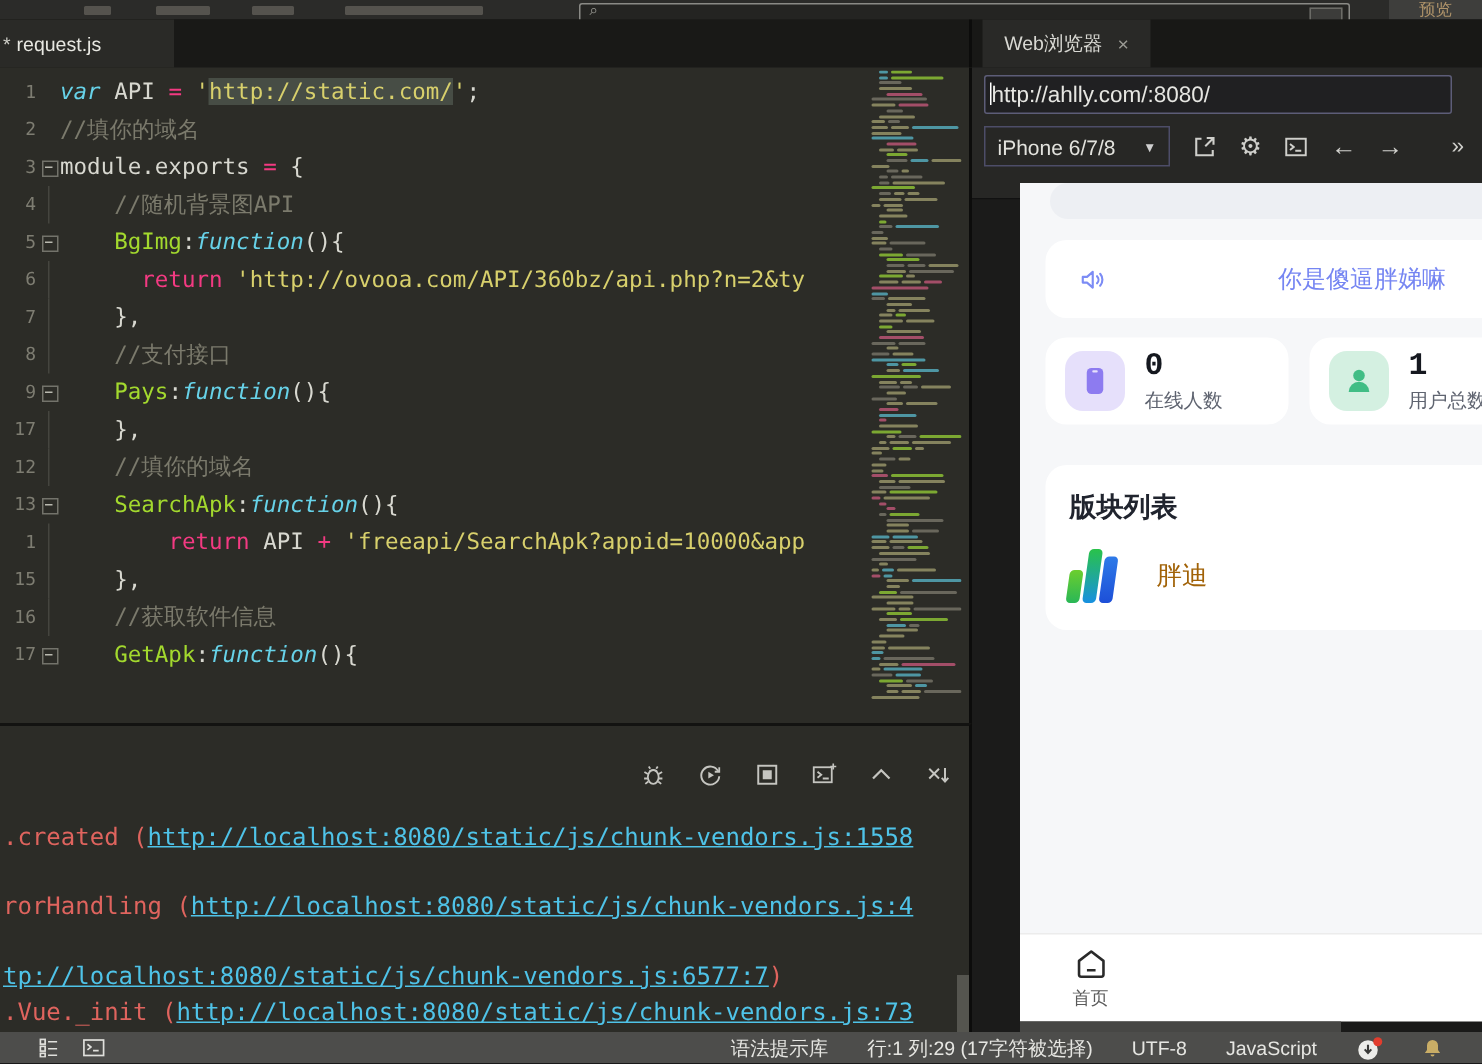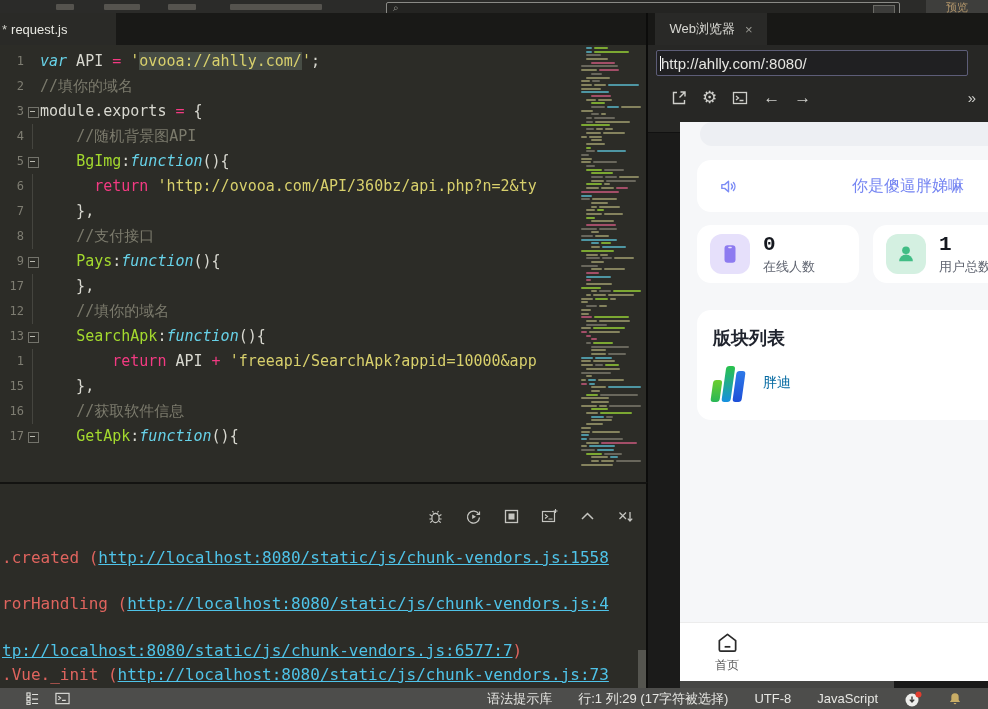--- a/index.html
+++ b/index.html
@@ -67,21 +67,21 @@
   .scard .num{font-size:21px;font-weight:bold;color:#15181f;line-height:23px;}
   .scard .lbl{font-size:13px;color:#5f6470;margin-top:2px;white-space:nowrap;}
   .board{position:absolute;left:17px;top:188px;width:330px;height:110px;background:#fff;border-radius:14px;}
   .board .btitle{font-size:18px;font-weight:bold;color:#20242e;margin:16px 0 0 16px;}
   .board .bitem{display:flex;align-items:center;margin:14px 0 0 16px;cursor:pointer;}
   .blogo{width:38px;height:38px;display:flex;align-items:flex-end;gap:2px;transform:skewX(-8deg);}
   .blogo i{display:block;border-radius:3px;width:9px;}
   .blogo .b1{height:22px;background:linear-gradient(#6cce2e,#29b757);}
   .blogo .b2{height:36px;background:linear-gradient(#29c24a,#1790e0);}
   .blogo .b3{height:31px;background:linear-gradient(#2e7ae8,#1d4fd8);}
-  .bitem .bname{font-size:14px;color:#0369a1;margin-left:12px;}
+  .bitem .bname{font-size:17px;color:#a16207;margin-left:20px;}
   .pnav{position:absolute;left:0;top:500px;width:330px;height:59px;background:#fff;border-top:1px solid #ececec;display:flex;flex-direction:column;}
   .nav-item{width:94px;height:59px;display:flex;flex-direction:column;align-items:center;justify-content:center;cursor:pointer;flex:none;}
   .nav-item svg{display:block;}
   .nav-item .nlabel{font-size:12px;color:#5a5a5a;margin-top:3px;}
   .nav-item.active .nlabel{color:#3a7af5;}
   .hscroll{position:absolute;left:0;top:559px;width:330px;height:7px;background:#1a1a19;}
   .hthumb{position:absolute;left:0;top:0;width:214px;height:7px;background:#474745;}
   .vscroll{position:absolute;right:0;top:0;width:10px;height:566px;background:#1c1c1b;}
   .vthumb{position:absolute;left:0;top:90px;width:7px;height:476px;background:#8f8f8d;}
   .tick{position:absolute;right:0;width:3px;height:5px;}
@@ -111,21 +111,21 @@
 
   <div class="tabbar-left">
     <div class="etab">
       <span class="mod">*</span>
       <span>request.js</span>
     </div>
   </div>
 
   <div class="editor">
     <div id="code-lines" style="padding-top:4px;">
-        <div class="code-line"><span class="ln">1</span><span class="fold"></span><span class="code"><span class="t-k">var</span><span class="t-p"> API </span><span class="t-o">=</span><span class="t-p"> </span><span class="t-s">'</span><span class="t-x">ovooa://ahlly.com/</span><span class="t-s">'</span><span class="t-p">;</span></span></div>
+        <div class="code-line"><span class="ln">1</span><span class="fold"></span><span class="code"><span class="t-k">var</span><span class="t-p"> API </span><span class="t-o">=</span><span class="t-p"> </span><span class="t-s">'</span><span class="t-x">http://static.com/</span><span class="t-s">'</span><span class="t-p">;</span></span></div>
         <div class="code-line"><span class="ln">2</span><span class="fold"></span><span class="code"><span class="t-c">//填你的域名</span></span></div>
         <div class="code-line"><span class="ln">3</span><span class="fold"><span class="box"></span></span><span class="code"><span class="t-p">module.exports </span><span class="t-o">=</span><span class="t-p"> {</span></span></div>
         <div class="code-line"><span class="ln">4</span><span class="fold"><span class="guide"></span></span><span class="code"><span class="t-p">    </span><span class="t-c">//随机背景图API</span></span></div>
         <div class="code-line"><span class="ln">5</span><span class="fold"><span class="box"></span></span><span class="code"><span class="t-p">    </span><span class="t-n">BgImg</span><span class="t-p">:</span><span class="t-k">function</span><span class="t-p">(){</span></span></div>
         <div class="code-line"><span class="ln">6</span><span class="fold"><span class="guide"></span></span><span class="code"><span class="t-p">      </span><span class="t-o">return</span><span class="t-p"> </span><span class="t-s">'http://ovooa.com/API/360bz/api.php?n=2&amp;ty</span></span></div>
         <div class="code-line"><span class="ln">7</span><span class="fold"><span class="guide"></span></span><span class="code"><span class="t-p">    },</span></span></div>
         <div class="code-line"><span class="ln">8</span><span class="fold"><span class="guide"></span></span><span class="code"><span class="t-p">    </span><span class="t-c">//支付接口</span></span></div>
         <div class="code-line"><span class="ln">9</span><span class="fold"><span class="box"></span></span><span class="code"><span class="t-p">    </span><span class="t-n">Pays</span><span class="t-p">:</span><span class="t-k">function</span><span class="t-p">(){</span></span></div>
         <div class="code-line"><span class="ln">17</span><span class="fold"><span class="guide"></span></span><span class="code"><span class="t-p">    },</span></span></div>
         <div class="code-line"><span class="ln">12</span><span class="fold"><span class="guide"></span></span><span class="code"><span class="t-p">    </span><span class="t-c">//填你的域名</span></span></div>
@@ -606,20 +606,24 @@
   <div class="tabbar-right">
     <div class="btab">
       <span>Web浏览器</span>
       <span class="x">×</span>
     </div>
   </div>
 
   <div class="btoolbar">
     <div class="urlbar"><span class="caret"></span><span>http://ahlly.com/:8080/</span></div>
     <div class="devrow">
+      <div class="devsel">
+        <span>iPhone 6/7/8</span>
+        <span class="dcaret">▼</span>
+      </div>
       <span class="bicon">
         <svg viewBox="0 0 18 18" width="18" height="18" fill="none" stroke="#cfcfcb" stroke-width="1.4">
           <path d="M7 3.5H3.5v11h11V11"></path>
             <path d="M9.5 8.5 15 3M10.5 3H15v4.5"></path>
         </svg>
       </span>
       <span class="bicon" style="font-size:17px;">⚙</span>
       <span class="bicon">
         <svg viewBox="0 0 18 18" width="18" height="18" fill="none" stroke="#cfcfcb" stroke-width="1.3">
           <rect x="2.5" y="3.5" width="13" height="11"></rect>

